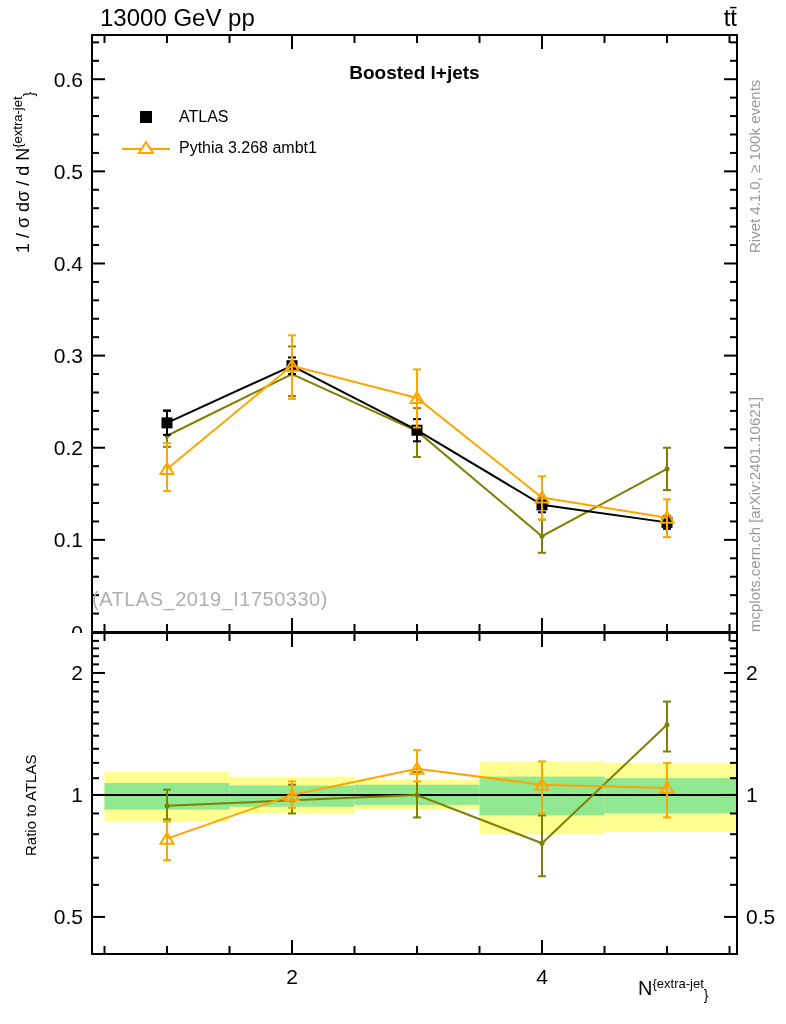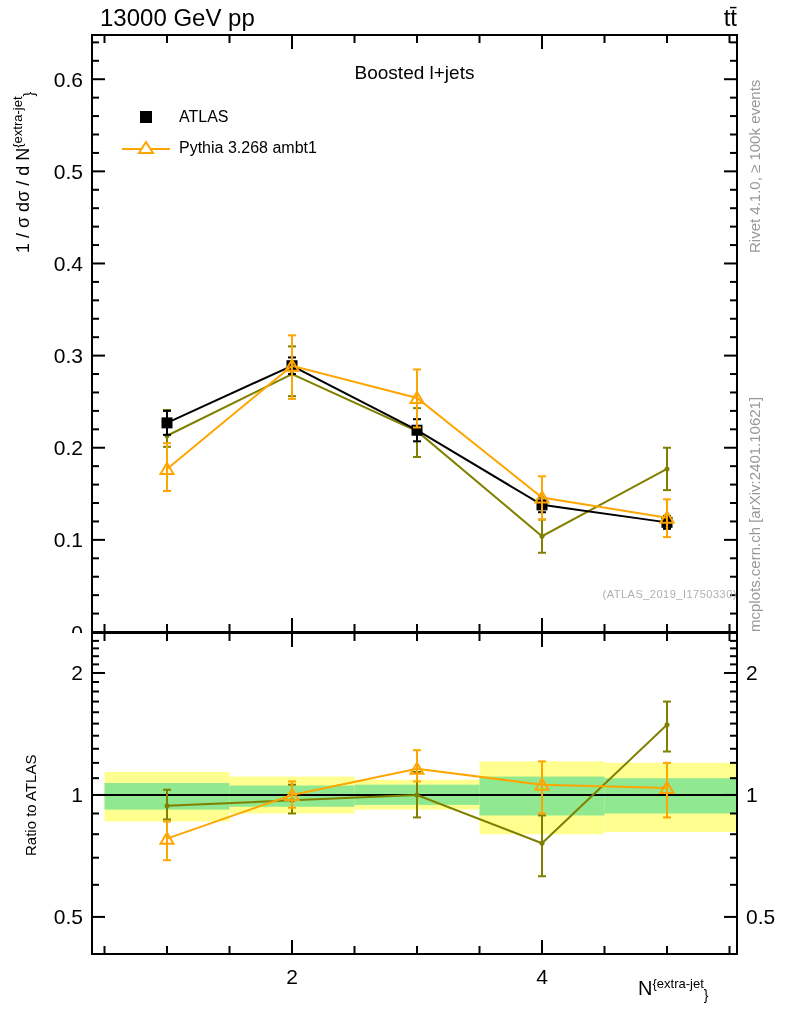--- a/index.html
+++ b/index.html
@@ -2,27 +2,27 @@
 <html><head>
 <meta charset="utf-8">
 <style>
   html,body{margin:0;padding:0;background:#fff;}
   #page{position:relative;width:786px;height:1024px;background:#fff;overflow:hidden;
         font-family:"Liberation Sans","DejaVu Sans",sans-serif;color:#000;}
   svg{position:absolute;left:0;overflow:hidden;font-family:"Liberation Sans","DejaVu Sans",sans-serif;}
   .hdr{position:absolute;top:4px;font-size:24px;}
   #hdr-left{left:100px;}
   #hdr-right{right:49px;margin-left:17px;}
-  #plot-title{position:absolute;left:92px;top:62px;width:645px;text-align:center;font-size:19px;}
+  #plot-title{position:absolute;left:92px;top:62px;width:645px;text-align:center;font-size:19px;font-weight:bold;}
   #legend{position:absolute;left:122px;top:101px;}
   .lg-row{display:flex;align-items:center;height:31px;}
   .lg-marker{width:48px;display:flex;align-items:center;justify-content:center;}
   .lg-label{margin-left:9px;font-size:16px;}
-  #watermark{position:absolute;left:92px;top:588px;width:645px;text-align:right;
-             font-size:11px;color:#b0b0b0;letter-spacing:0.5px;}
+  #watermark{position:absolute;left:92px;top:588px;width:645px;text-align:left;
+             font-size:20px;color:#b0b0b0;letter-spacing:0.5px;}
   .vtext{position:absolute;white-space:nowrap;transform:rotate(-90deg);transform-origin:0 0;}
   #note-rivet{left:746px;top:253px;font-size:15px;color:#999;}
   #note-mcplots{left:746px;top:632px;font-size:15px;color:#999;}
   #ylabel-main{left:10px;top:253px;font-size:18px;}
   #ylabel-ratio{left:22px;top:856px;font-size:15px;}
   #xlabel{position:absolute;left:638px;top:976px;font-size:20px;}
   sup.ss{font-size:13px;vertical-align:7px;}
   sub.ss{font-size:14px;vertical-align:-5px;}
 </style>
 </head>

